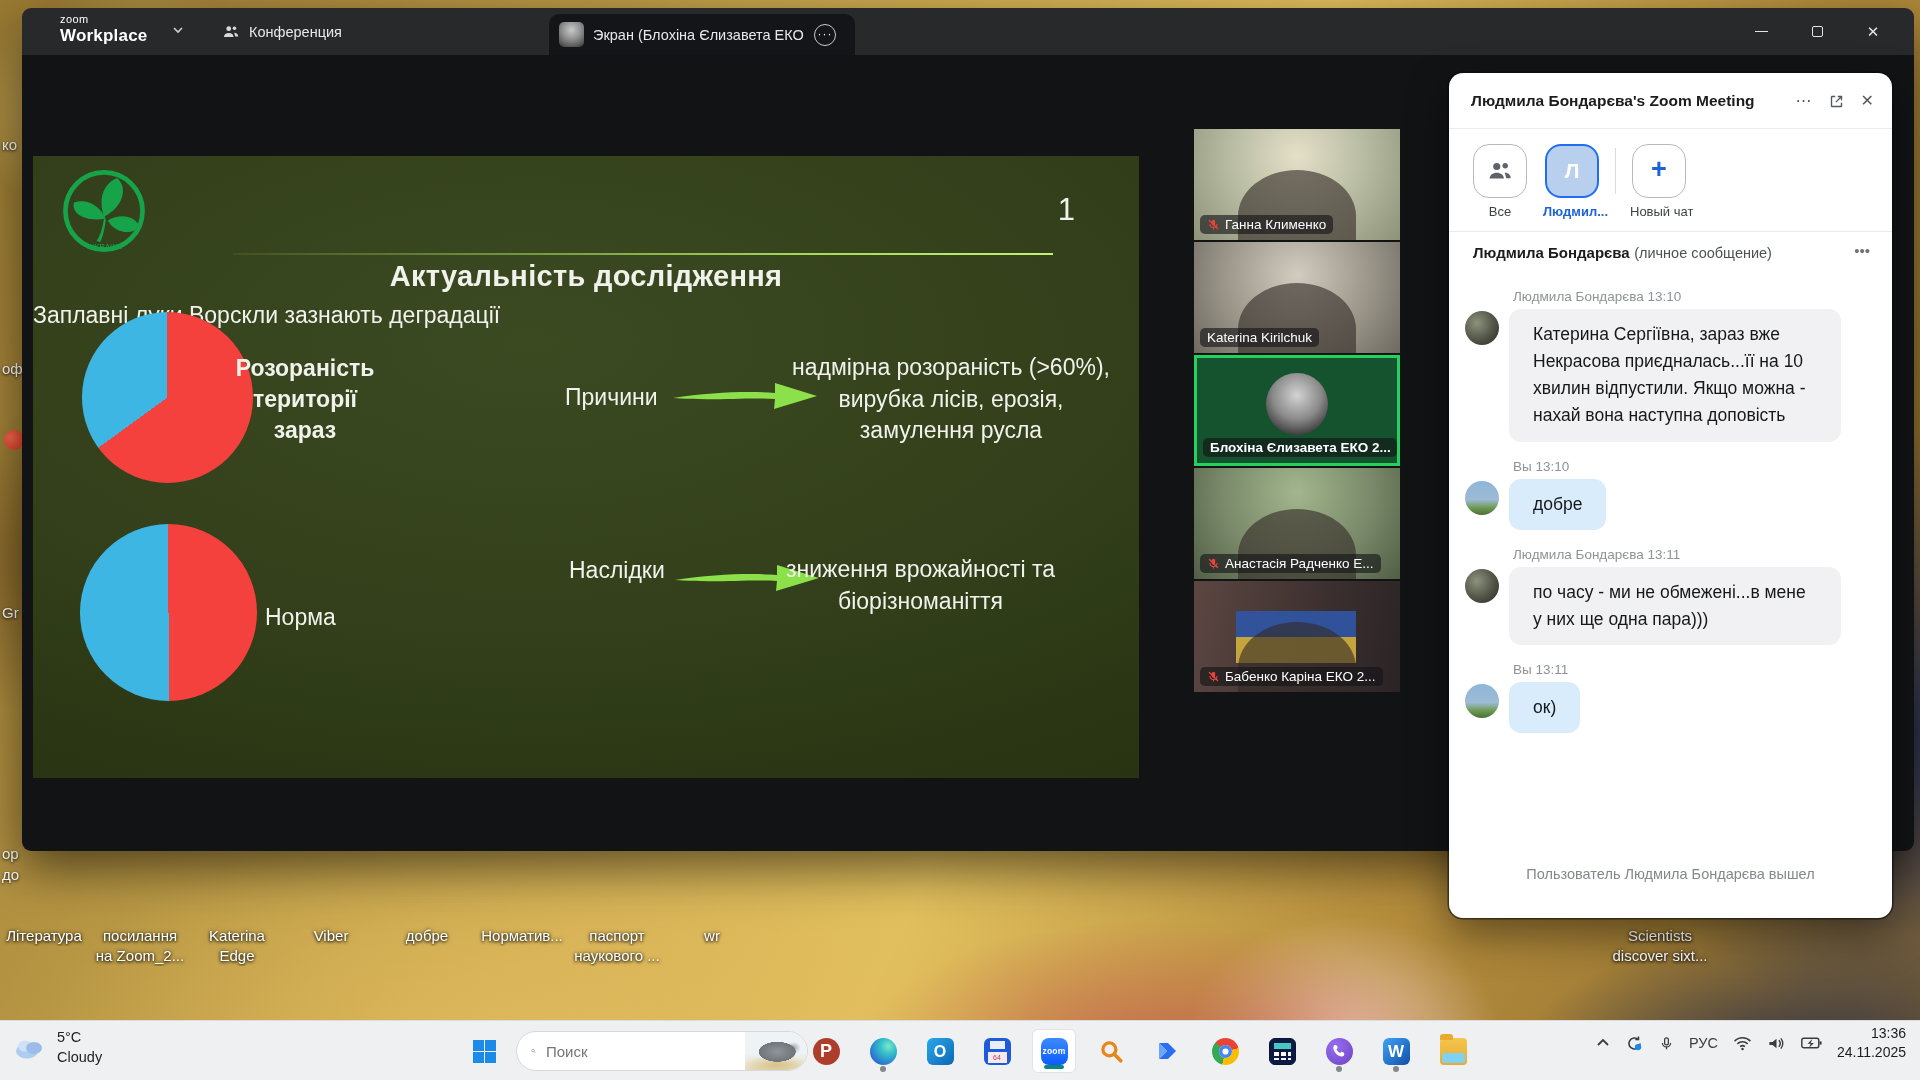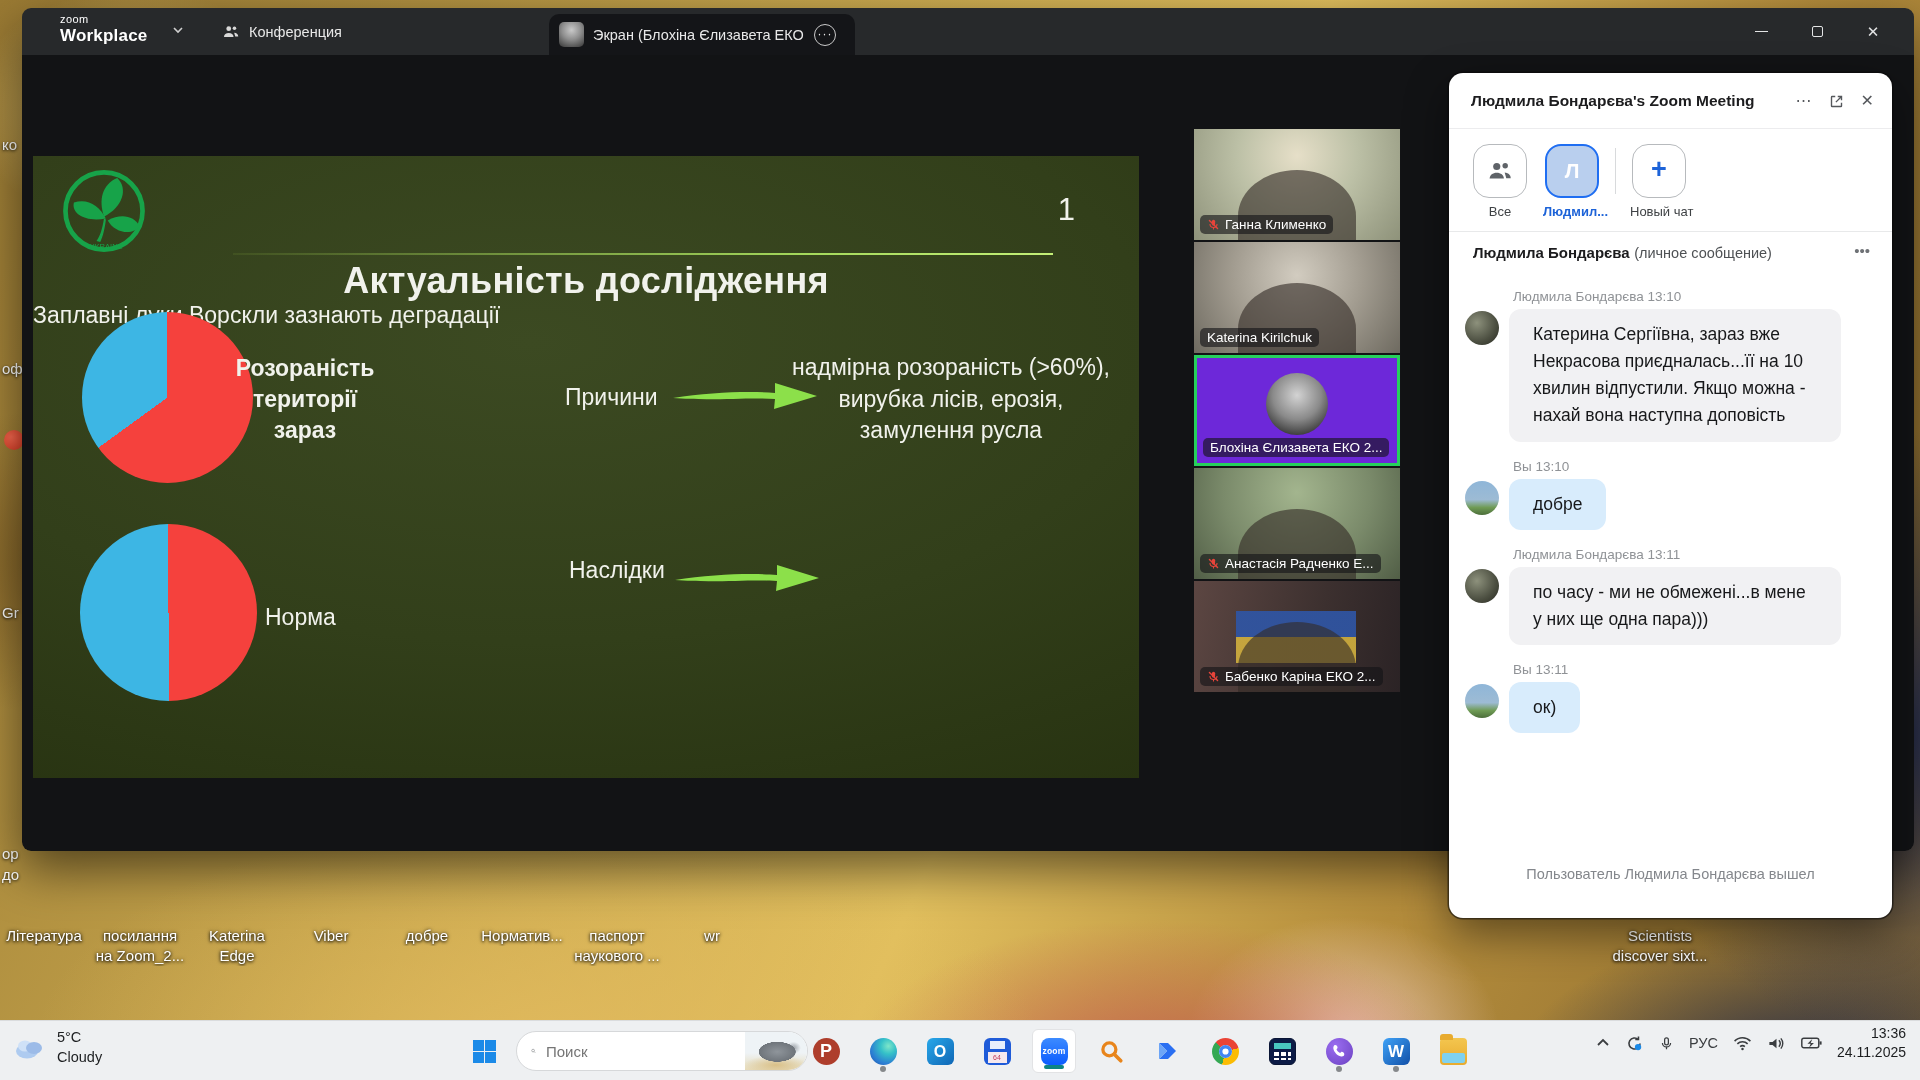--- a/index.html
+++ b/index.html
@@ -54,21 +54,21 @@
   .zcontent { position:relative; height:796px; background:#121315; }
 
   
   .slide { position:absolute; left:11px; top:101px; width:1106px; height:622px; color:#f1f2ec;
     background:radial-gradient(140% 120% at 45% 30%, #3c4a22 0%, #323f1a 40%, #25300f 78%, #1e280c 100%); }
   .slide-logo { position:absolute; left:24px; top:8px; width:94px; height:94px; }
   .pgnum { position:absolute; right:64px; top:36px; font-size:31px; }
   .sline { position:absolute; left:200px; top:97px; width:820px; height:2px;
     background:linear-gradient(90deg, rgba(140,180,60,.12), #a5d95c 70%, #c3ef77); }
   .stitle { position:absolute; left:0; top:104px; width:100%; text-align:center;
-    font-size:36px; font-weight:bold; letter-spacing:.3px; }
+    font-size:29px; font-weight:bold; letter-spacing:.3px; }
   .ssub { position:absolute; left:0; top:146px; width:100%; text-align:left; font-size:23px; }
   .pie { position:absolute; border-radius:50%; }
   .pie1 { left:49px; top:156px; width:171px; height:171px; }
   .pie2 { left:47px; top:368px; width:177px; height:177px; }
   .plabel { position:absolute; font-size:23px; line-height:1.35; text-align:center; }
   .pl1 { left:192px; top:197px; width:160px;font-weight:bold; }
   .pl2 { left:232px; top:446px; }
   .rowlab { position:absolute; font-size:23px; }
   .lab-prich { left:532px; top:228px; }
   .lab-nasl { left:536px; top:401px; }
@@ -76,21 +76,21 @@
   .ar1 { left:638px; top:222px; }
   .ar2 { left:640px; top:404px; }
   .stext { position:absolute; font-size:23px; line-height:1.38; text-align:center; }
   .tx-causes { left:758px; top:196px; width:320px; }
   .tx-eff { left:745px; top:398px; width:285px; }
   .tx-meta { left:295px; top:538px; width:590px; font-size:23px; }
 
   
   .videos { position:absolute; left:1172px; top:74px; width:206px; }
   .vtile { position:relative; width:206px; height:111px; margin-bottom:2px; overflow:hidden; background:#222; }
-  .vtile.active { border:3px solid #26d05c; background:#6d28d9; }
+  .vtile.active { border:3px solid #26d05c; background:#14532d;font-weight:bold; }
   .t1 { background:radial-gradient(circle at 50% 24%, #e6dfc8 0%, #bcc0a6 45%, #8e927a 100%); }
   .t2 { background:radial-gradient(circle at 50% 30%, #d2ccc0, #a29c90 50%, #6e6a60); }
   .t4 { background:radial-gradient(circle at 50% 22%, #a3b58e, #7a8a6a 55%, #515e46); }
   .t5 { background:linear-gradient(100deg, #50505a 0%, #1d1d22 35%, #101013 100%); }
   .t6 { background:linear-gradient(100deg, #5c4642, #3c302f 60%, #2b2325); }
   .sil { position:absolute; left:50%; bottom:-22px; width:118px; height:92px; transform:translateX(-50%);
     border-radius:50% 50% 8px 8px; background:rgba(52,44,38,.62); }
   .t5 .sil { background:rgba(8,8,10,.85); }
   .flag { position:absolute; left:42px; top:30px; width:120px; height:52px;
     background:linear-gradient(#2f55a4 50%, #cfae3e 50%); opacity:.92; }
@@ -305,20 +305,21 @@
           </svg>
         <div class="stext tx-causes">надмірна розораність (&gt;60%), вирубка лісів, ерозія, замулення русла</div>
 
         <div class="pie pie2" style="background: conic-gradient(rgb(245, 65, 61) 0%, rgb(245, 65, 61) 50%, rgb(61, 182, 228) 50%, rgb(61, 182, 228) 100%);"></div>
         <div class="plabel pl2">Норма</div>
 
         <div class="rowlab lab-nasl">Наслідки</div>
         <svg class="sarrow ar2" viewBox="0 0 150 36">
           <path d="M2 20 C40 14 80 13 104 15 L104 5 L146 18 L103 31 L104 21 C80 19 40 23 2 20 Z" fill="#8ce04a"></path>
           </svg>
+        <div class="stext tx-eff">зниження врожайності та біорізноманіття</div>
 
       </div>
 
       <div class="videos">
 
         <div class="vtile t1">
           <div class="sil"></div>
           <div class="npill">
             <svg width="13" height="13" viewBox="0 0 24 24">
               <path fill="#e8443a" d="M12 3a3 3 0 0 1 3 3v5a3 3 0 0 1-6 0V6a3 3 0 0 1 3-3z"></path>

